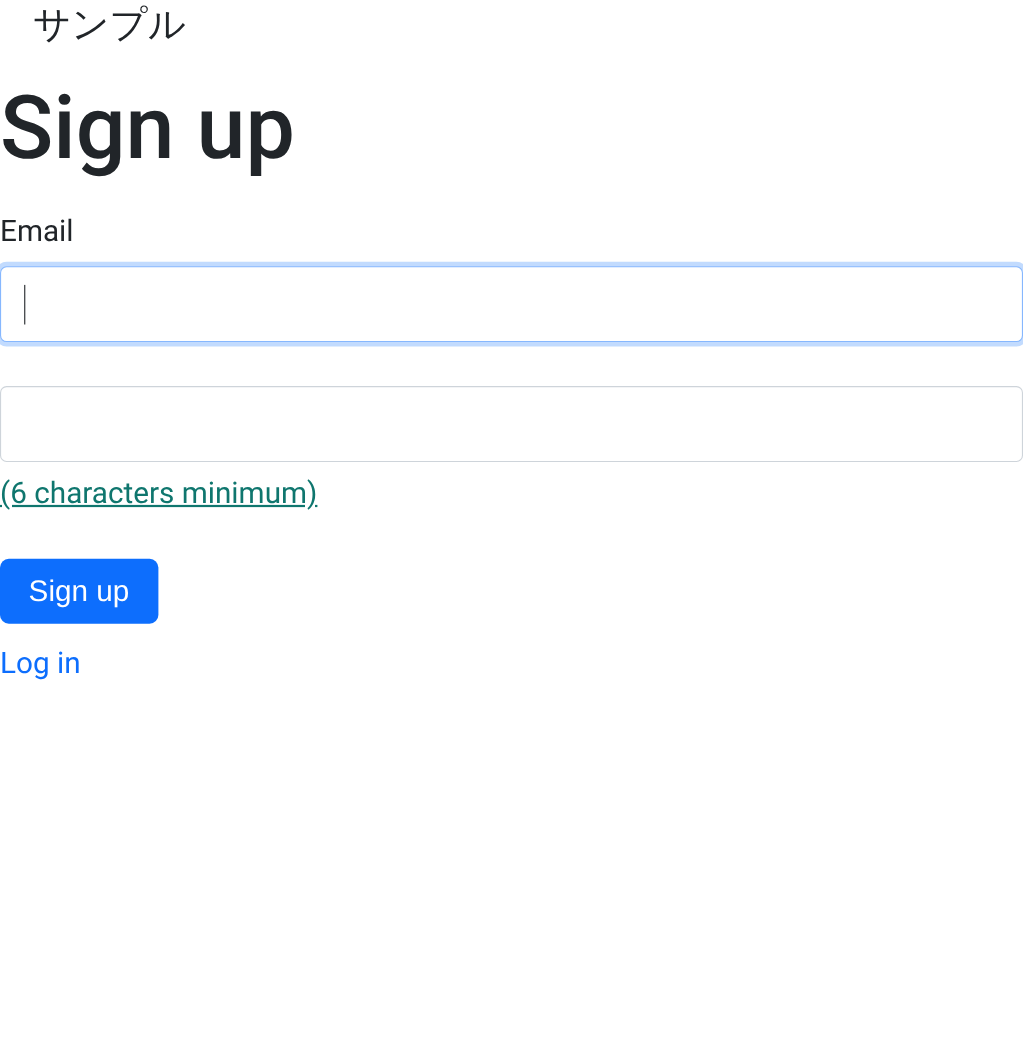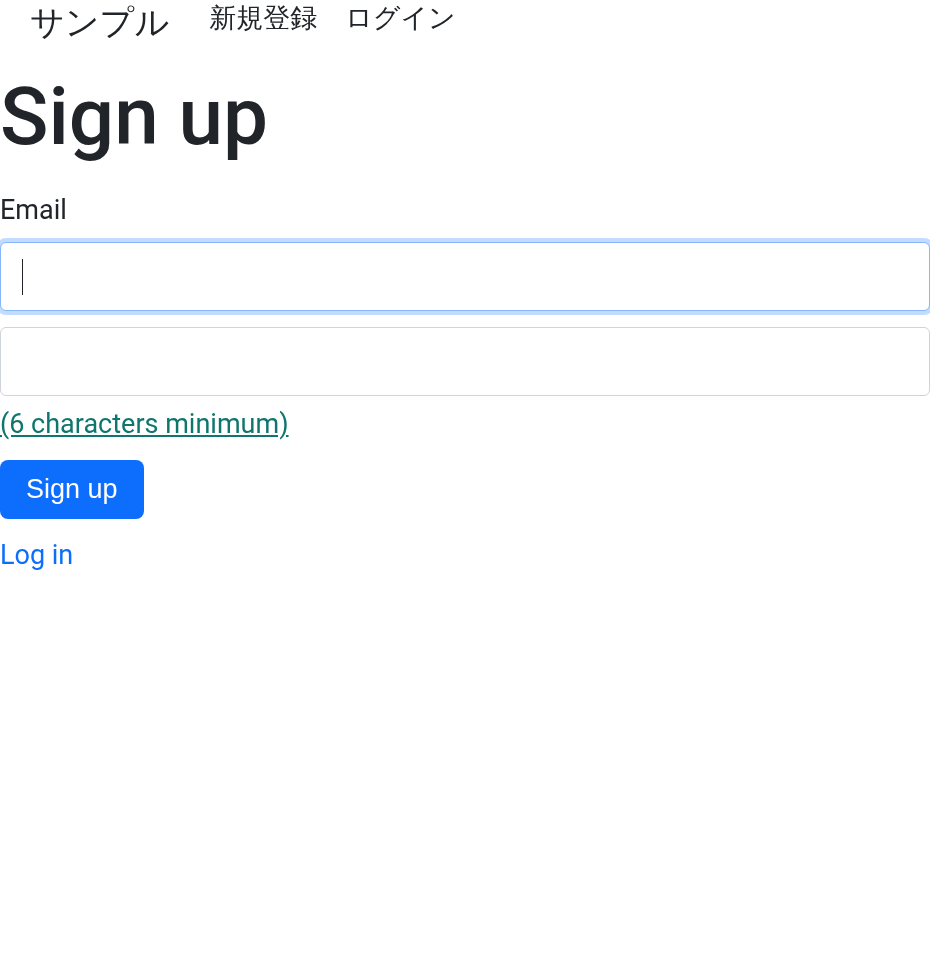--- a/index.html
+++ b/index.html
@@ -39,21 +39,21 @@
       padding: 0;
     }
     h1.page-title {
       font-size: 80px;
       font-weight: 500;
       margin-top: 24px;
       margin-bottom: 30px;
       color: #212529;
     }
     .form-group {
-      margin-bottom: 16px;
+      margin-bottom: 40px;
     }
     .form-label {
       display: block;
       font-size: 27px;
       color: #212529;
       margin-bottom: 16px;
     }
     .form-control {
       width: 100%;
       font-size: 27px;
@@ -108,24 +108,20 @@
     }
     @keyframes blink {
       50% { opacity: 0; }
     }
   </style>
 </head>
 <body>
 
 <nav class="navbar">
   <a class="navbar-brand">サンプル</a>
-  <div class="nav-links">
-    <a class="nav-link">新規登録</a>
-    <a class="nav-link">ログイン</a>
-  </div>
 </nav>
 
 <div class="container">
   <h1 class="page-title">Sign up</h1>
 
   <div class="form-group">
     <label class="form-label">Email</label>
     <div class="input-wrapper">
       <input type="email" class="form-control focused" value="" style="">
       <span class="caret"></span>

